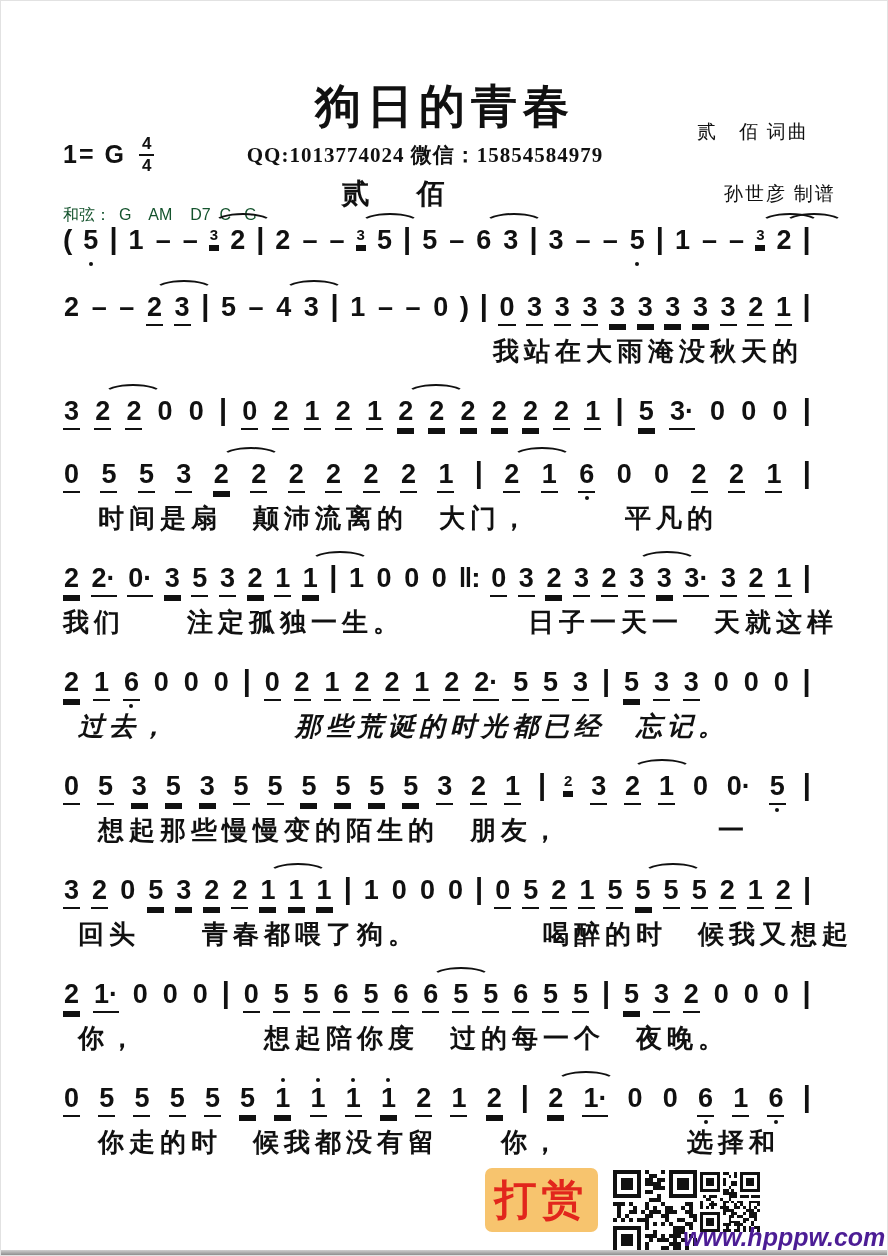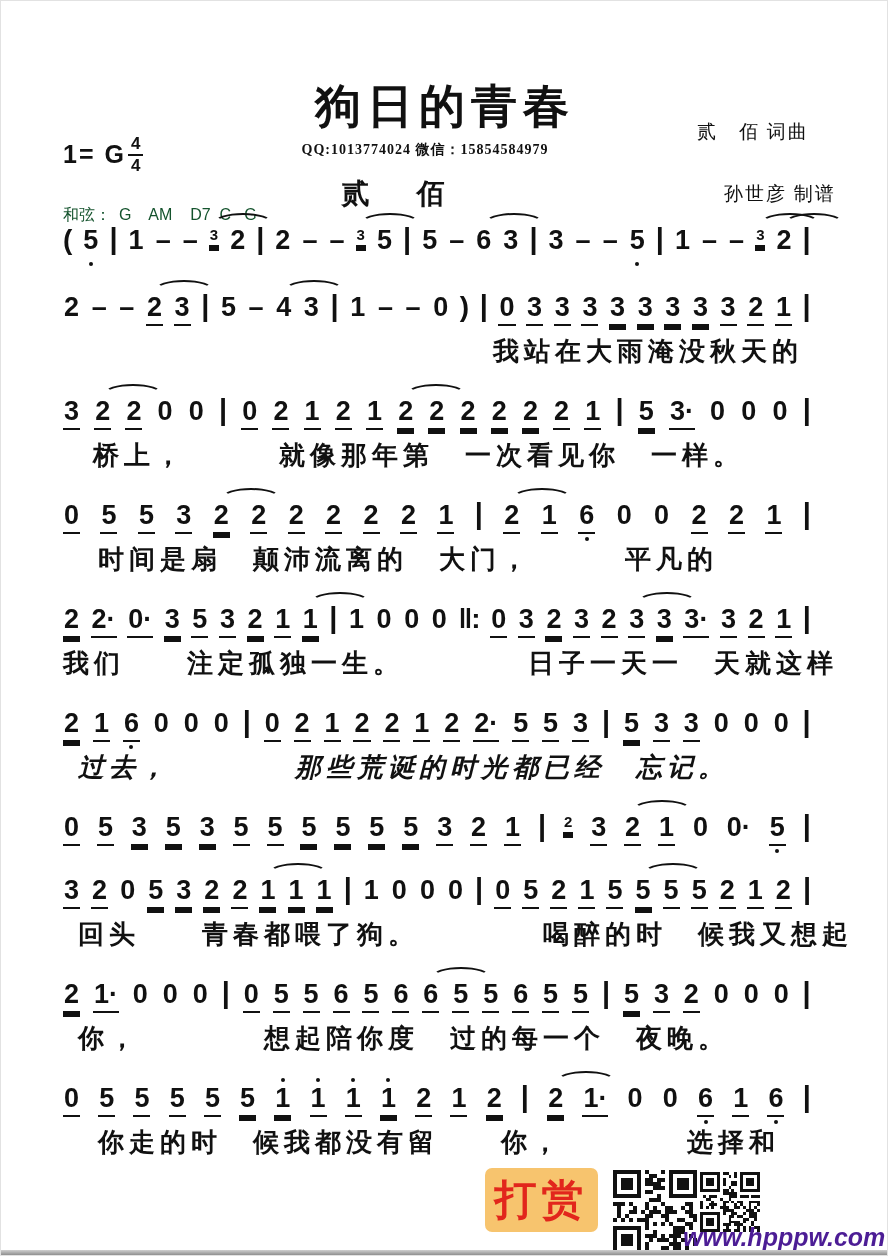--- a/index.html
+++ b/index.html
@@ -3,27 +3,27 @@
 <meta charset="utf-8">
 <style>
   html,body{margin:0;padding:0;background:#fff;}
   body{width:888px;height:1256px;position:relative;font-family:"Liberation Sans",sans-serif;color:#111;overflow:hidden;}
   .page{position:absolute;inset:0;border:1px solid #e2e2e2;background:#fff;}
   .page-bottom-edge{position:absolute;left:0;right:0;bottom:0;height:5px;background:linear-gradient(#cfcfcf,#8f8f8f);}
 
   
   .title{position:absolute;top:50px;left:0;width:888px;text-align:center;font-size:46px;font-weight:800;letter-spacing:6px;margin-top:25px;}
   .credits{position:absolute;left:696px;top:115px;font-family:"Liberation Serif",serif;font-size:19px;line-height:31px;letter-spacing:2px;white-space:pre;}
-  .keysig{position:absolute;left:62px;top:134px;display:flex;align-items:center;gap:2px;}
+  .keysig{position:absolute;left:62px;top:134px;display:flex;align-items:center;gap:13px;}
   .keysig .kp{font-size:25px;font-weight:800;letter-spacing:2px;}
   .frac{display:inline-flex;flex-direction:column;align-items:center;font-size:17px;font-weight:800;line-height:1.05;}
   .frac .ft{border-bottom:2px solid #111;padding:0 3px 1px;}
   .frac .fb{padding-top:1px;}
   .contact{position:absolute;left:0;top:140px;width:888px;text-align:center;padding-right:40px;box-sizing:border-box;
-           font-family:"Liberation Serif",serif;font-size:14px;font-weight:700;letter-spacing:1px;}
+           font-family:"Liberation Serif",serif;font-size:21px;font-weight:700;letter-spacing:1px;}
   .chords{position:absolute;left:62px;top:172px;font-size:16px;white-space:pre;color:#14532d;margin-top:32px;}
   .chords .lab{font-family:"Liberation Serif",serif;}
   .artist{position:absolute;left:0;top:174px;width:788px;text-align:center;font-family:"Liberation Serif",serif;
           font-size:28px;font-weight:700;letter-spacing:4px;white-space:pre;}
 
   
   .score{position:absolute;left:62px;top:224px;width:748px;}
   .line{margin-bottom:27px;}
   .line.nolyr{margin-bottom:31px;}
   .notes{display:flex;justify-content:space-between;align-items:baseline;font-size:27px;font-weight:700;height:36px;}
@@ -162,21 +162,20 @@
           <span class="note u1">2</span>
           <span class="note u1">1</span>
           <span class="bar">|</span>
           <span class="note u2">5</span>
           <span class="note u1">3·</span>
           <span class="note">0</span>
           <span class="note">0</span>
           <span class="note">0</span>
           <span class="bar">|</span>
         </div>
-        <div class="lyr" style="padding-left: 30px;">桥上，　　　就像那年第　一次看见你　一样。</div>
       </div>
       <div class="line">
         <div class="notes">
           <span class="note u1">0</span>
           <span class="note u1">5</span>
           <span class="note u1">5</span>
           <span class="note u1">3</span>
           <span class="note u2">2<i class="arc"></i></span>
           <span class="note u1">2</span>
           <span class="note u1">2</span>
@@ -279,20 +278,21 @@
           <span class="bar">|</span>
           <span class="note grace u2">2</span>
           <span class="note u1">3</span>
           <span class="note u1">2<i class="arc"></i></span>
           <span class="note u1">1</span>
           <span class="note">0</span>
           <span class="note">0·</span>
           <span class="note u1">5<i class="odb"></i></span>
           <span class="bar">|</span>
         </div>
+        <div class="lyr" style="padding-left: 35px;">想起那些慢慢变的陌生的　朋友，　　　　　一</div>
       </div>
       <div class="line">
         <div class="notes">
           <span class="note u1">3</span>
           <span class="note u1">2</span>
           <span class="note">0</span>
           <span class="note u2">5</span>
           <span class="note u2">3</span>
           <span class="note u2">2</span>
           <span class="note u1">2</span>

